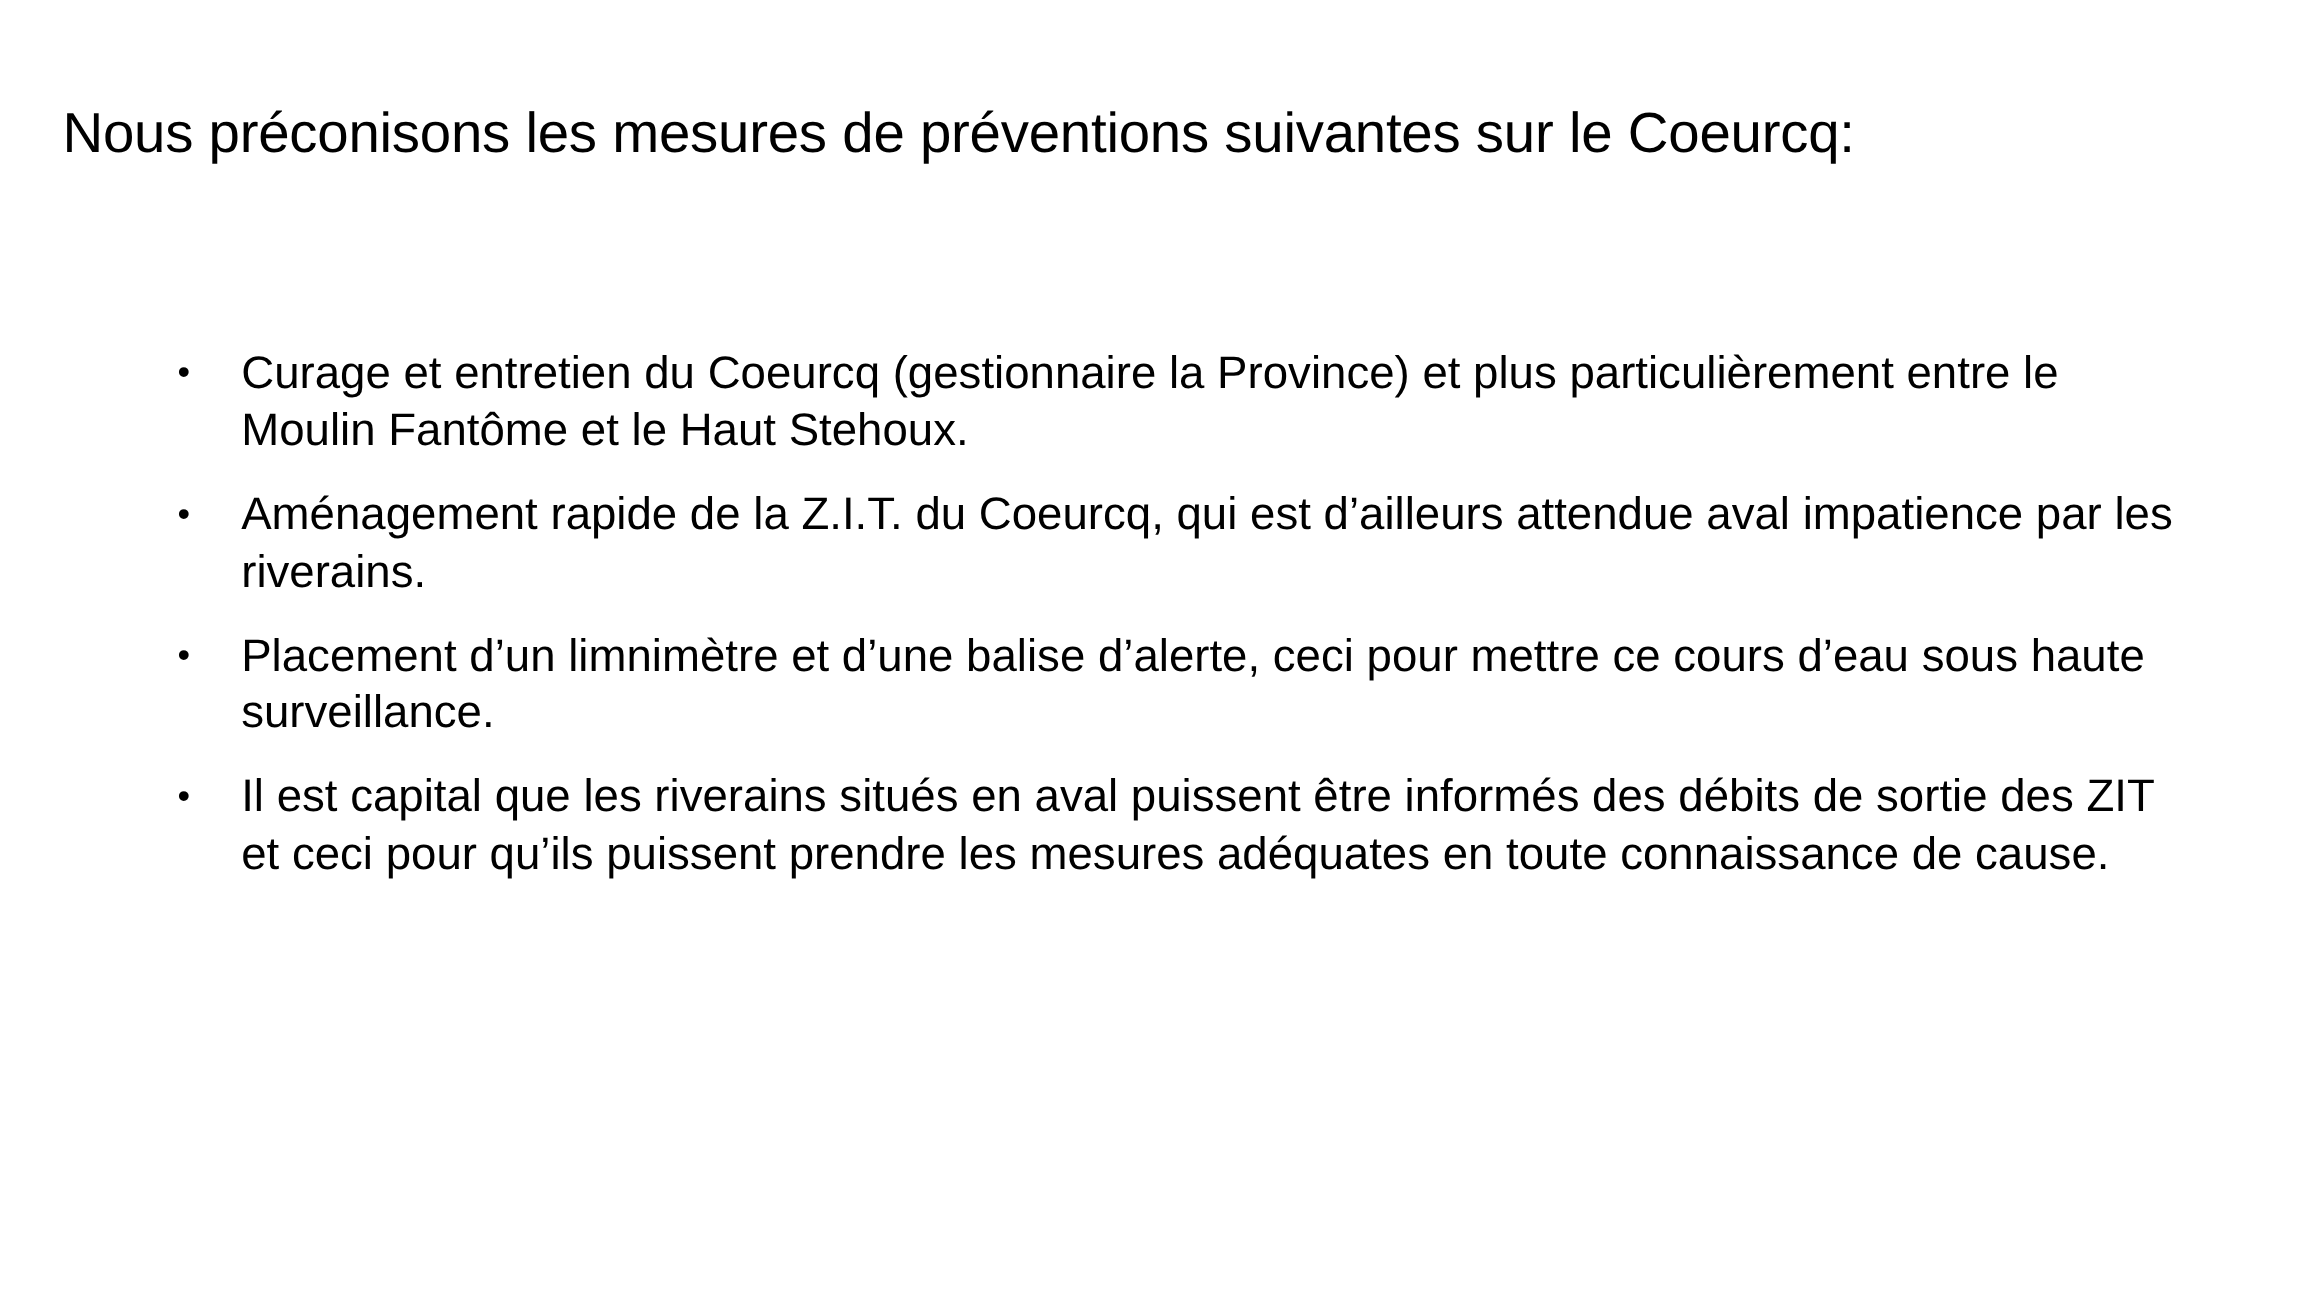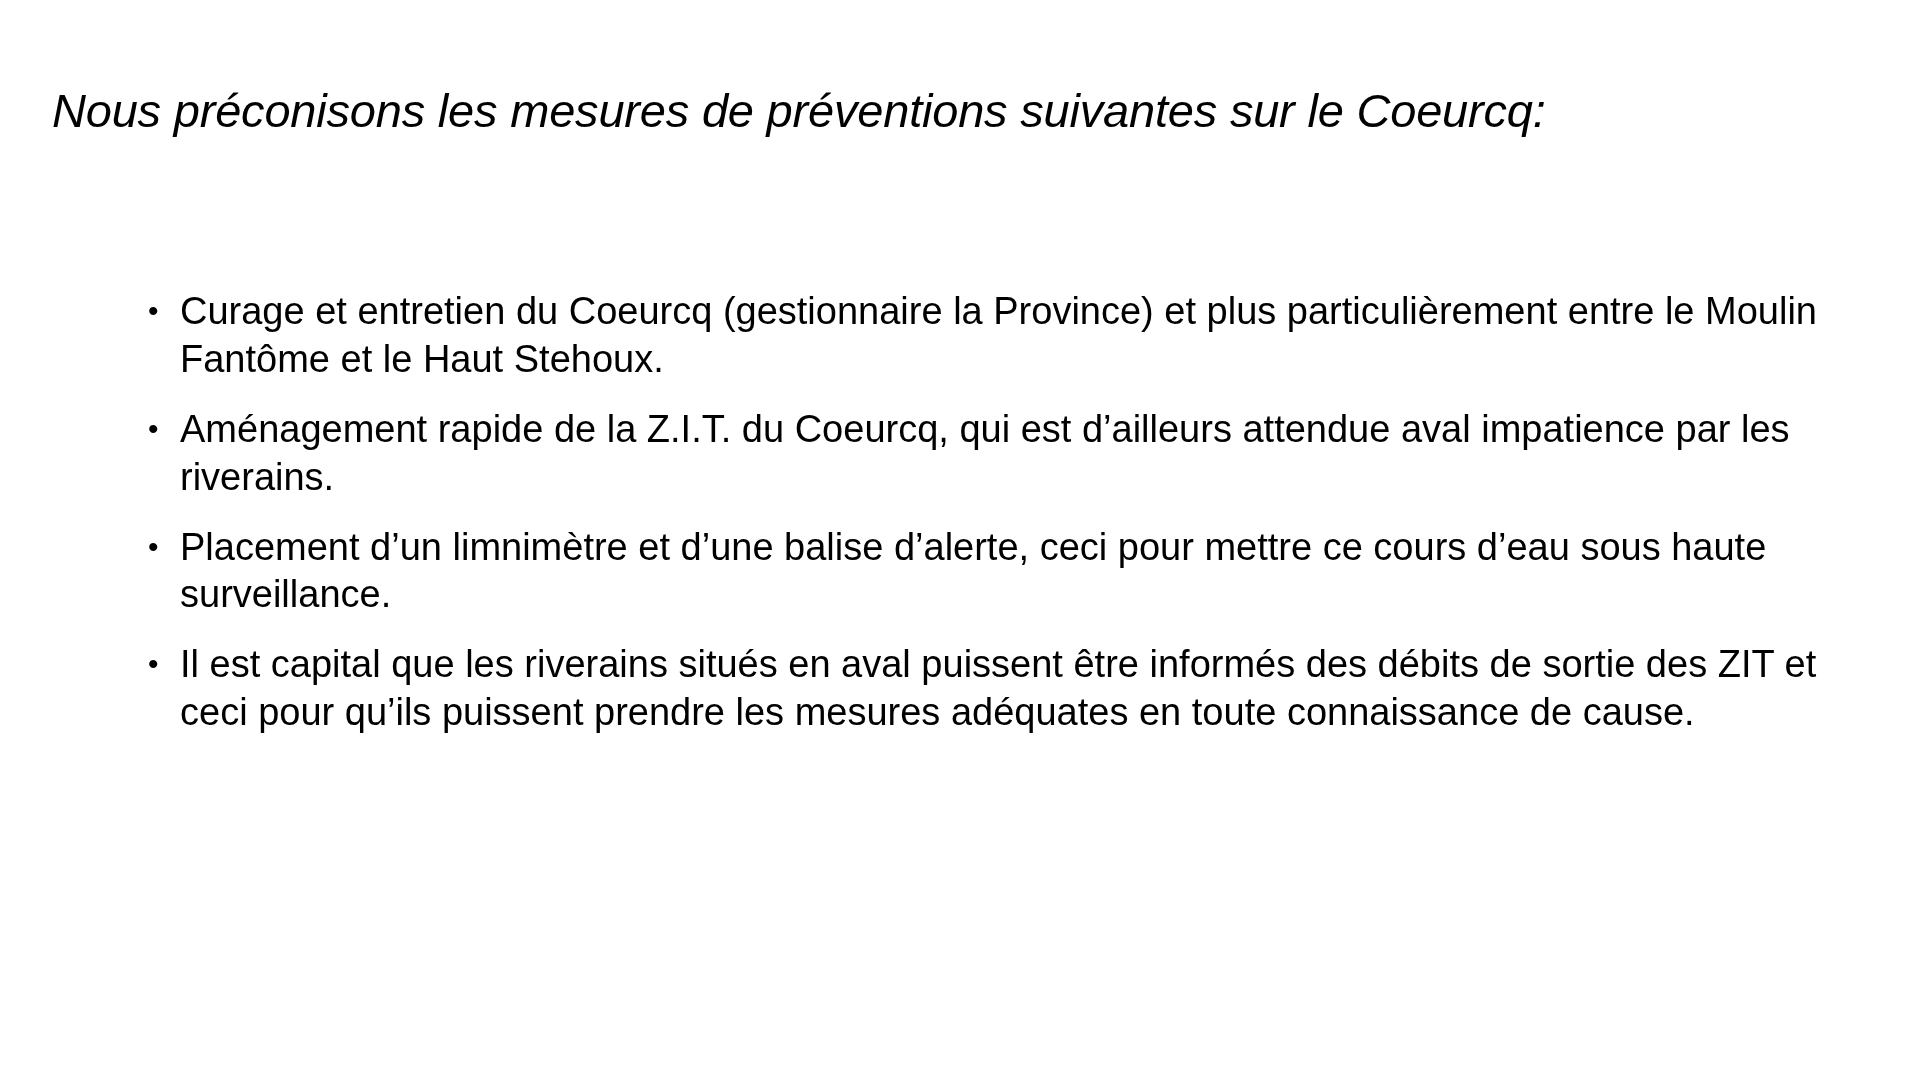--- a/index.html
+++ b/index.html
@@ -24,21 +24,20 @@
   .slide-title {
     position: absolute;
     left: 52px;
     top: 84px;
     width: 1820px;
     font-size: 47px;
     font-weight: 400;
     line-height: 1.15;
     color: #000000;
     letter-spacing: -0.2px;
-    font-style: italic;
   }
   .bullet-list {
     position: absolute;
     left: 140px;
     top: 288px;
     width: 1690px;
     list-style: none;
     margin: 0;
     padding: 0;
   }
@@ -55,20 +54,21 @@
   }
   .bullet-item .dot {
     position: absolute;
     left: 8px;
     top: 0;
     font-size: 30px;
     line-height: 1.55;
   }
   .bullet-text {
     display: block;
+    margin-left: 21px;
   }
 </style>
 </head>
 <body>
 
 <div class="slide">
 
   <div class="slide-title">Nous préconisons les mesures de préventions suivantes sur le Coeurcq:</div>
 
   <ul class="bullet-list">

